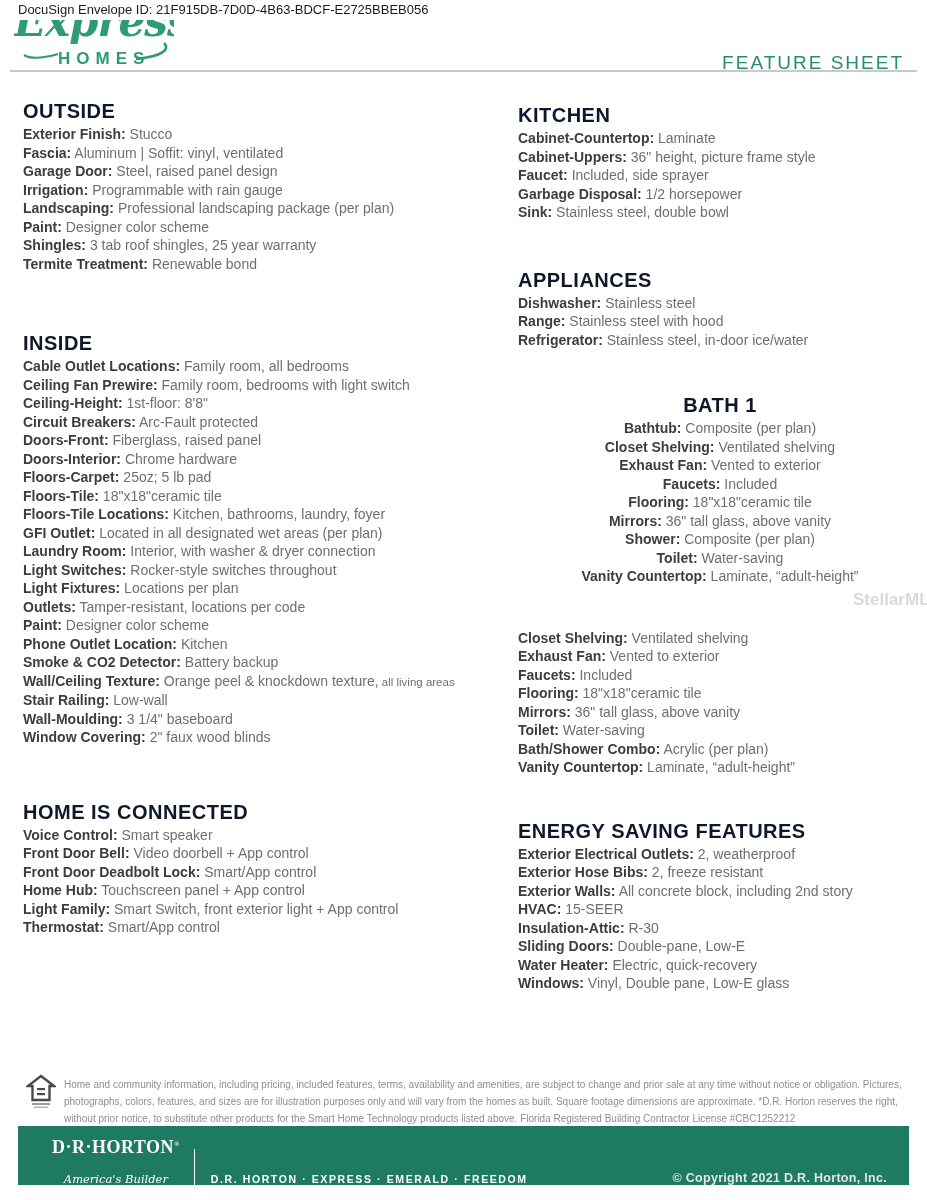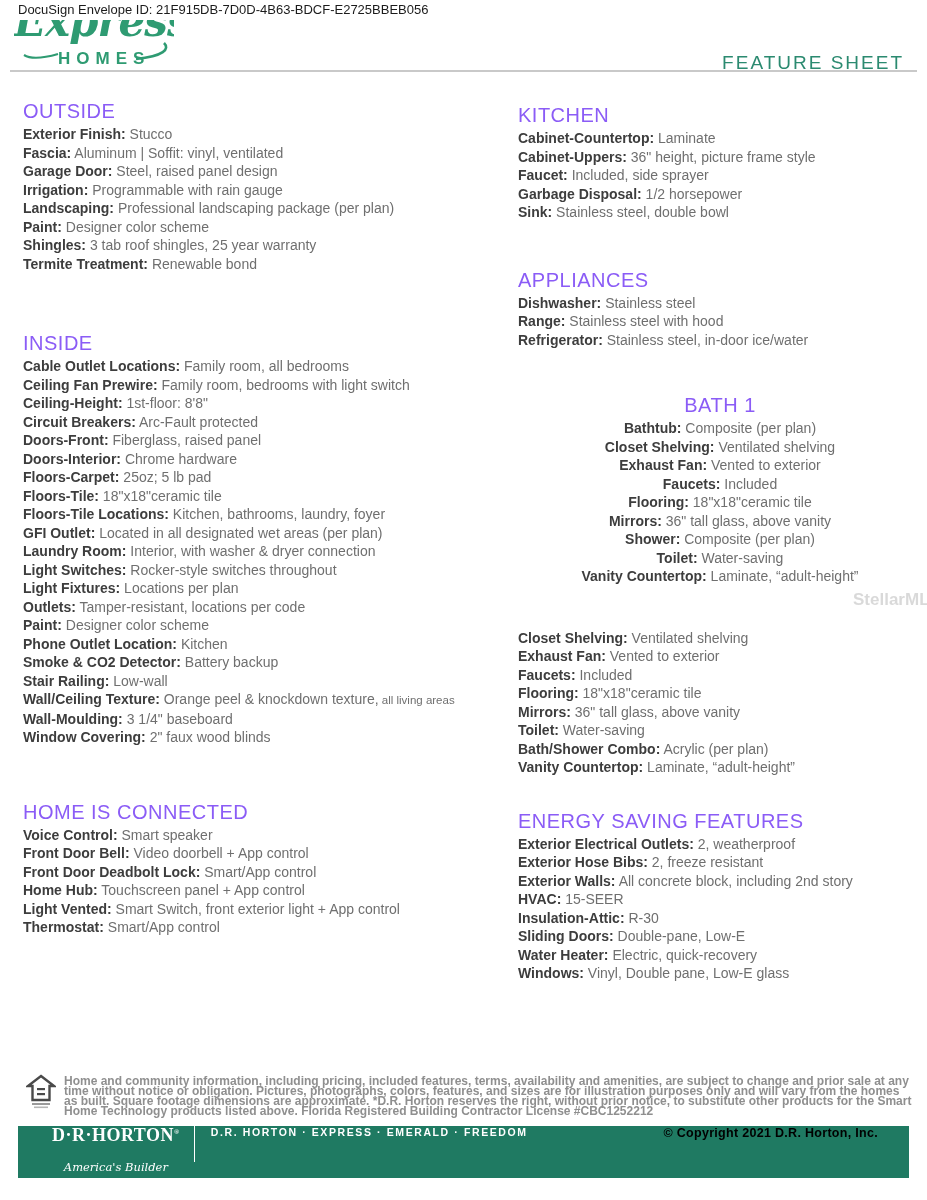--- a/index.html
+++ b/index.html
@@ -25,67 +25,67 @@
     position:absolute;right:15px;top:44px;margin:8px;font-size:19px;font-weight:500;
     letter-spacing:2px;color:#2B8A70;
   }
   .top-divider{position:absolute;left:10px;right:10px;top:70px;height:2px;background:#c9c9c9;}
 
   
   .col{position:absolute;}
   .col-left{left:23px;top:101px;width:467px;}
   .col-right{left:518px;top:105px;width:404px;}
   .sec-title{
-    margin:0 0 4px 0;font-size:20px;font-weight:400;letter-spacing:0.5px;
-    color:#8b5cf6;line-height:1;white-space:nowrap;
+    margin:0 0 4px 0;font-size:20px;font-weight:700;letter-spacing:0.5px;
+    color:#0f172a;line-height:1;white-space:nowrap;
   }
   .line{font-size:14px;line-height:18.5px;}
   .lbl{font-weight:700;color:#3d3d3d;}
   .val{color:#6f6f6f;}
   .val.small{font-size:11.5px;}
   .col-left section:nth-of-type(2){margin-top:60px;}
   .col-left section:nth-of-type(3){margin-top:55px;}
   .col-right section:nth-of-type(2){margin-top:48px;}
   .col-right section:nth-of-type(3){margin-top:46px;text-align:center;}
   .col-right section:nth-of-type(4){margin-top:43px;}
-  .col-right section:nth-of-type(5){margin-top:34px;}
+  .col-right section:nth-of-type(5){margin-top:44px;}
 
   
   .watermark{
     position:absolute;left:853px;top:590px;font-size:17px;font-weight:bold;
     color:rgba(185,185,185,0.55);white-space:nowrap;
   }
 
   
   .disclaimer-wrap{position:absolute;left:26px;top:1074px;width:886px;display:flex;}
   .eh-icon{flex:0 0 auto;margin-right:8px;}
   .disclaimer{
-    margin:2px 0 0 0;font-size:12px;line-height:10px;color:#8f8f8f;font-weight:bold;
+    margin:2px 0 0 0;font-size:10px;line-height:17px;color:#8f8f8f;
   }
 
   
   .footer-bar{
-    position:absolute;left:18px;top:1126px;width:891px;height:52px;
-    background:#1F7A62;display:flex;align-items:flex-start;
+    position:absolute;left:18px;top:1126px;width:891px;height:59px;
+    background:#1F7A62;display:flex;align-items:flex-end;
   }
   .drh-logo{margin-left:34px;text-align:center;color:#ffffff;line-height:1;}
   .drh-title{
     font-family:"Liberation Serif", serif;font-weight:bold;font-size:18px;
     letter-spacing:0.5px;white-space:nowrap;
   }
   .drh-title sup{font-size:7px;}
   .drh-tagline{
     font-family:"DejaVu Serif", serif;font-style:italic;font-size:11.5px;margin-top:18px;
   }
   .footer-sep{width:1px;height:36px;background:#ffffff;margin:0 16px 0 14px;}
   .footer-brands{
     color:#ffffff;font-size:10.5px;font-weight:bold;letter-spacing:1.6px;white-space:nowrap;
   }
   .footer-copyright{
-    margin-left:auto;padding-right:31px;color:#000000;font-size:12.5px;font-weight:600;
+    margin-left:auto;padding-right:22px;color:#e5e5e5;font-size:12.5px;font-weight:600;
     letter-spacing:0.3px;white-space:nowrap;
   }
 </style>
 </head>
 <body>
 
 <div class="docusign">DocuSign Envelope ID: 21F915DB-7D0D-4B63-BDCF-E2725BBEB056</div>
 
 <div class="logo">
   <div class="logo-crop">
@@ -125,32 +125,32 @@
       <div class="line"><span class="lbl">Floors-Tile:</span><span class="val"> 18"x18"ceramic tile</span></div>
       <div class="line"><span class="lbl">Floors-Tile Locations:</span><span class="val"> Kitchen, bathrooms, laundry, foyer</span></div>
       <div class="line"><span class="lbl">GFI Outlet:</span><span class="val"> Located in all designated wet areas (per plan)</span></div>
       <div class="line"><span class="lbl">Laundry Room:</span><span class="val"> Interior, with washer &amp; dryer connection</span></div>
       <div class="line"><span class="lbl">Light Switches:</span><span class="val"> Rocker-style switches throughout</span></div>
       <div class="line"><span class="lbl">Light Fixtures:</span><span class="val"> Locations per plan</span></div>
       <div class="line"><span class="lbl">Outlets:</span><span class="val"> Tamper-resistant, locations per code</span></div>
       <div class="line"><span class="lbl">Paint:</span><span class="val"> Designer color scheme</span></div>
       <div class="line"><span class="lbl">Phone Outlet Location:</span><span class="val"> Kitchen</span></div>
       <div class="line"><span class="lbl">Smoke &amp; CO2 Detector:</span><span class="val"> Battery backup</span></div>
+      <div class="line"><span class="lbl">Wall/Ceiling Texture:</span><span class="val"> Orange peel &amp; knockdown texture,</span><span class="val small"> all living areas</span></div>
       <div class="line"><span class="lbl">Stair Railing:</span><span class="val"> Low-wall</span></div>
-      <div class="line"><span class="lbl">Wall/Ceiling Texture:</span><span class="val"> Orange peel &amp; knockdown texture,</span><span class="val small"> all living areas</span></div>
       <div class="line"><span class="lbl">Wall-Moulding:</span><span class="val"> 3 1/4" baseboard</span></div>
       <div class="line"><span class="lbl">Window Covering:</span><span class="val"> 2" faux wood blinds</span></div>
     </section>
     <section class="section">
       <h2 class="sec-title">HOME IS CONNECTED</h2>
       <div class="line"><span class="lbl">Voice Control:</span><span class="val"> Smart speaker</span></div>
       <div class="line"><span class="lbl">Front Door Bell:</span><span class="val"> Video doorbell + App control</span></div>
       <div class="line"><span class="lbl">Front Door Deadbolt Lock:</span><span class="val"> Smart/App control</span></div>
       <div class="line"><span class="lbl">Home Hub:</span><span class="val"> Touchscreen panel + App control</span></div>
-      <div class="line"><span class="lbl">Light Vented:</span><span class="val"> Smart Switch, front exterior light + App control</span></div>
+      <div class="line"><span class="lbl">Light Family:</span><span class="val"> Smart Switch, front exterior light + App control</span></div>
       <div class="line"><span class="lbl">Thermostat:</span><span class="val"> Smart/App control</span></div>
     </section>
   </div>
 <div class="col col-right">
     <section class="section">
       <h2 class="sec-title">KITCHEN</h2>
       <div class="line"><span class="lbl">Cabinet-Countertop:</span><span class="val"> Laminate</span></div>
       <div class="line"><span class="lbl">Cabinet-Uppers:</span><span class="val"> 36" height, picture frame style</span></div>
       <div class="line"><span class="lbl">Faucet:</span><span class="val"> Included, side sprayer</span></div>
       <div class="line"><span class="lbl">Garbage Disposal:</span><span class="val"> 1/2 horsepower</span></div>

